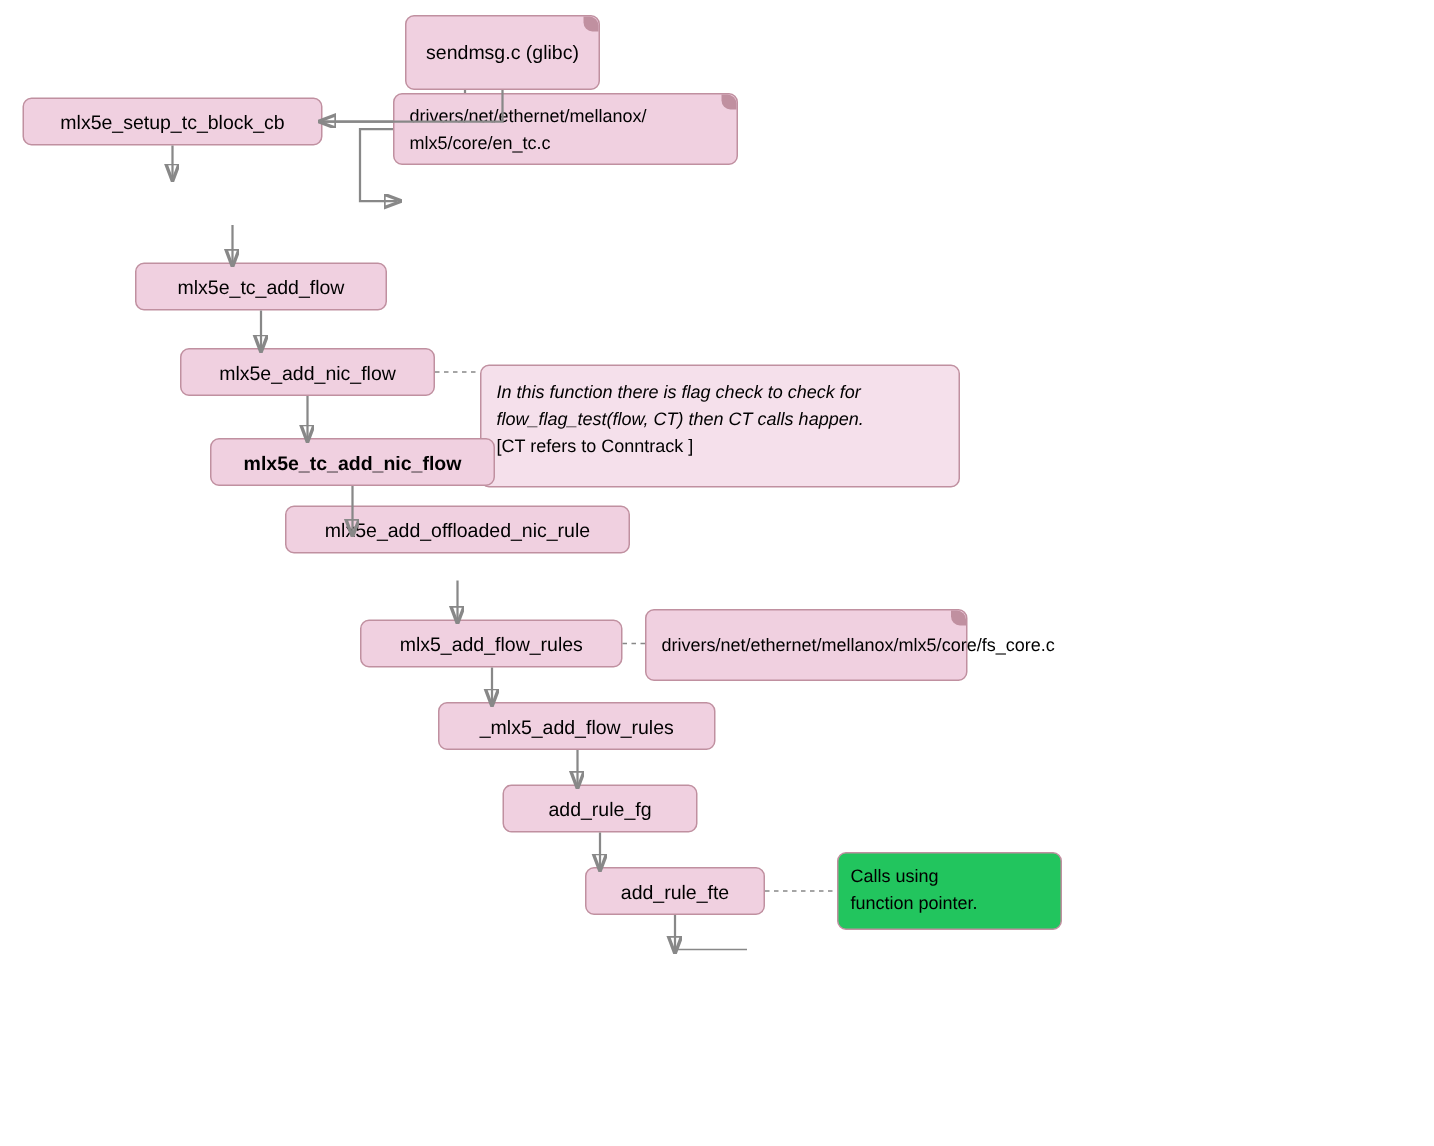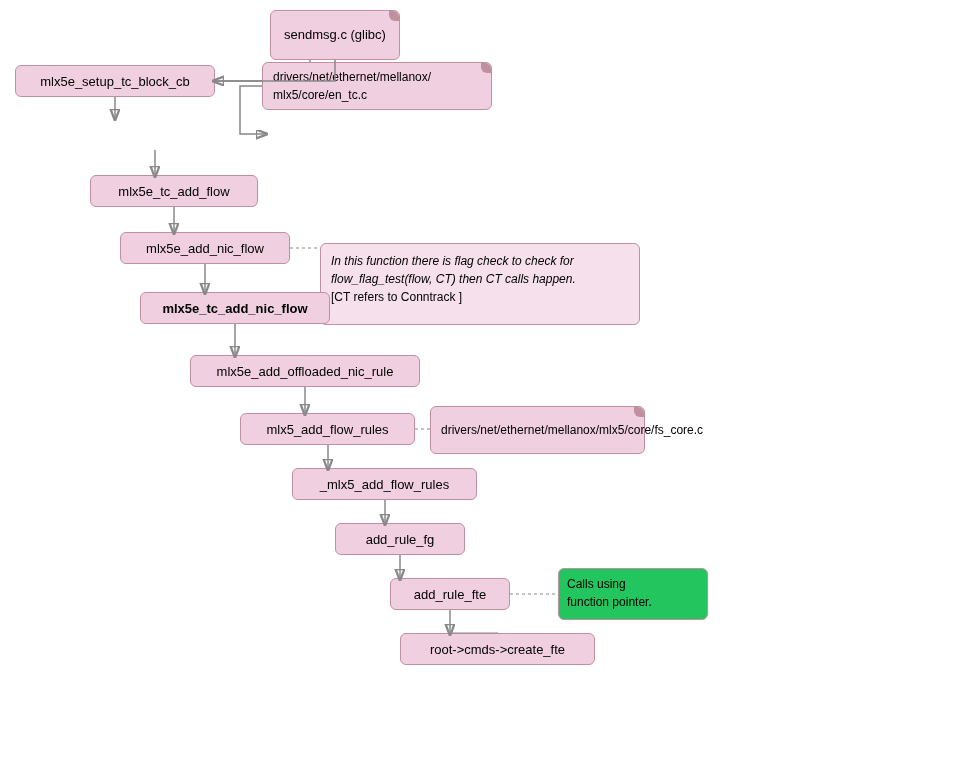--- a/index.html
+++ b/index.html
@@ -117,21 +117,21 @@
     <span>
       In this function there is flag check to check for <em>flow_flag_test(flow, CT)</em> then CT calls happen.<br>
       <span class="non-italic" style="font-style:normal;">[CT refers to Conntrack ]</span>
     </span>
   </div>
 
   <div class="node bold" style="left:140px; top:292px; width:190px; height:32px;">
     <span>mlx5e_tc_add_nic_flow</span>
   </div>
 
-  <div class="node" style="left:190px; top:355px; width:230px; height:32px;">
+  <div class="node" style="left:190px; top:337px; width:230px; height:32px;">
     <span>mlx5e_add_offloaded_nic_rule</span>
   </div>
 
   <div class="node" style="left:240px; top:413px; width:175px; height:32px;">
     <span>mlx5_add_flow_rules</span>
   </div>
 
   <div class="file-box folded" style="left:430px; top:406px; width:215px; height:48px; display:flex; flex-direction:column; justify-content:center; padding-right:14px; white-space:normal;">
     <span style="line-height:1.5;">drivers/net/ethernet/mellanox/mlx5/core/fs_core.c</span>
   </div>
@@ -147,23 +147,20 @@
   <div class="node" style="left:390px; top:578px; width:120px; height:32px;">
     <span>add_rule_fte</span>
   </div>
 
   <div style="position:absolute; left:558px; top:568px; width:150px; height:52px; 
                background:#22c55e; border:1px solid #c090a0; border-radius:6px; 
                padding:6px 8px; font-size:12px; line-height:1.5;">
     <span>Calls using<br>function pointer.</span>
   </div>
 
-  <div class="node" style="left:400px; top:633px; width:195px; height:32px;">
-    <span>root-&gt;cmds-&gt;create_fte</span>
-  </div>
 
   <svg class="lines">
     <defs>
       <marker id="arrow" markerWidth="8" markerHeight="8" refX="6" refY="3" orient="auto">
         <path d="M0,0 L0,6 L8,3 z" fill="#888"></path>
       </marker>
     </defs>
 
     <polyline points="335,60 335,81 215,81" marker-end="url(#arrow)" style="fill:none;stroke:#888;stroke-width:1.5;"></polyline>
 

